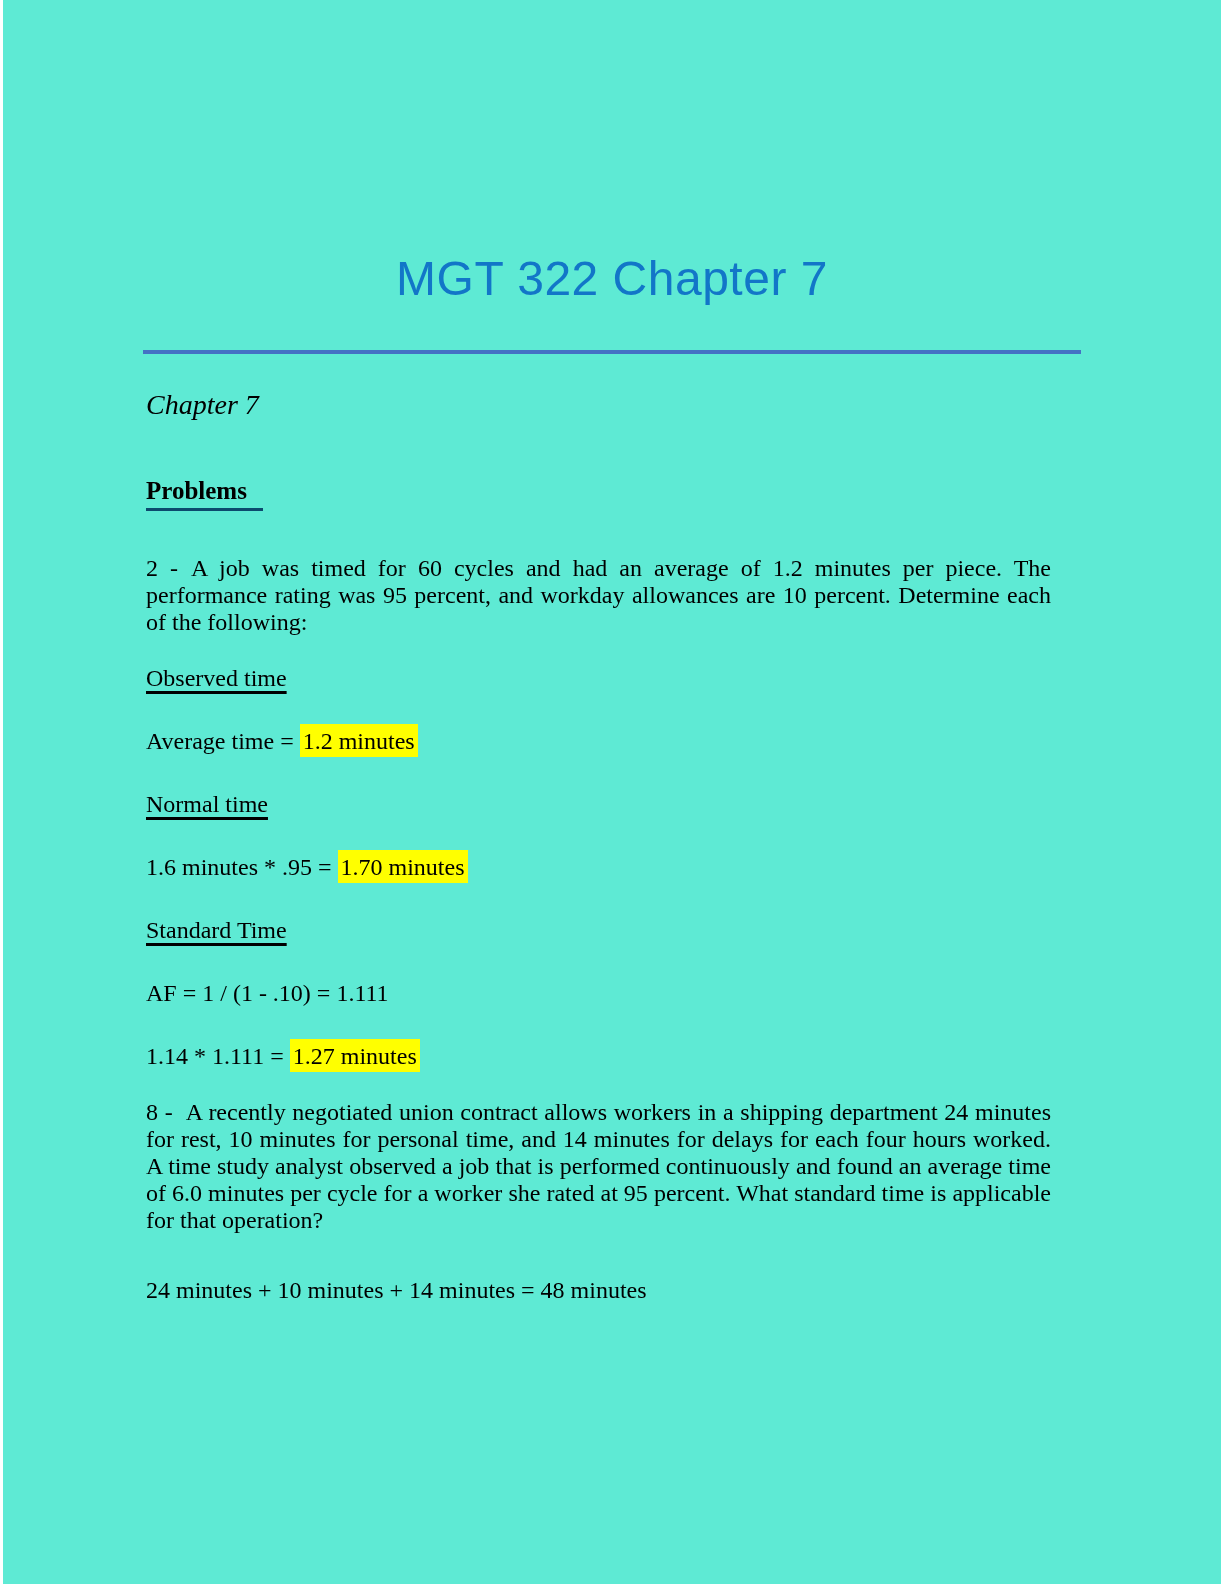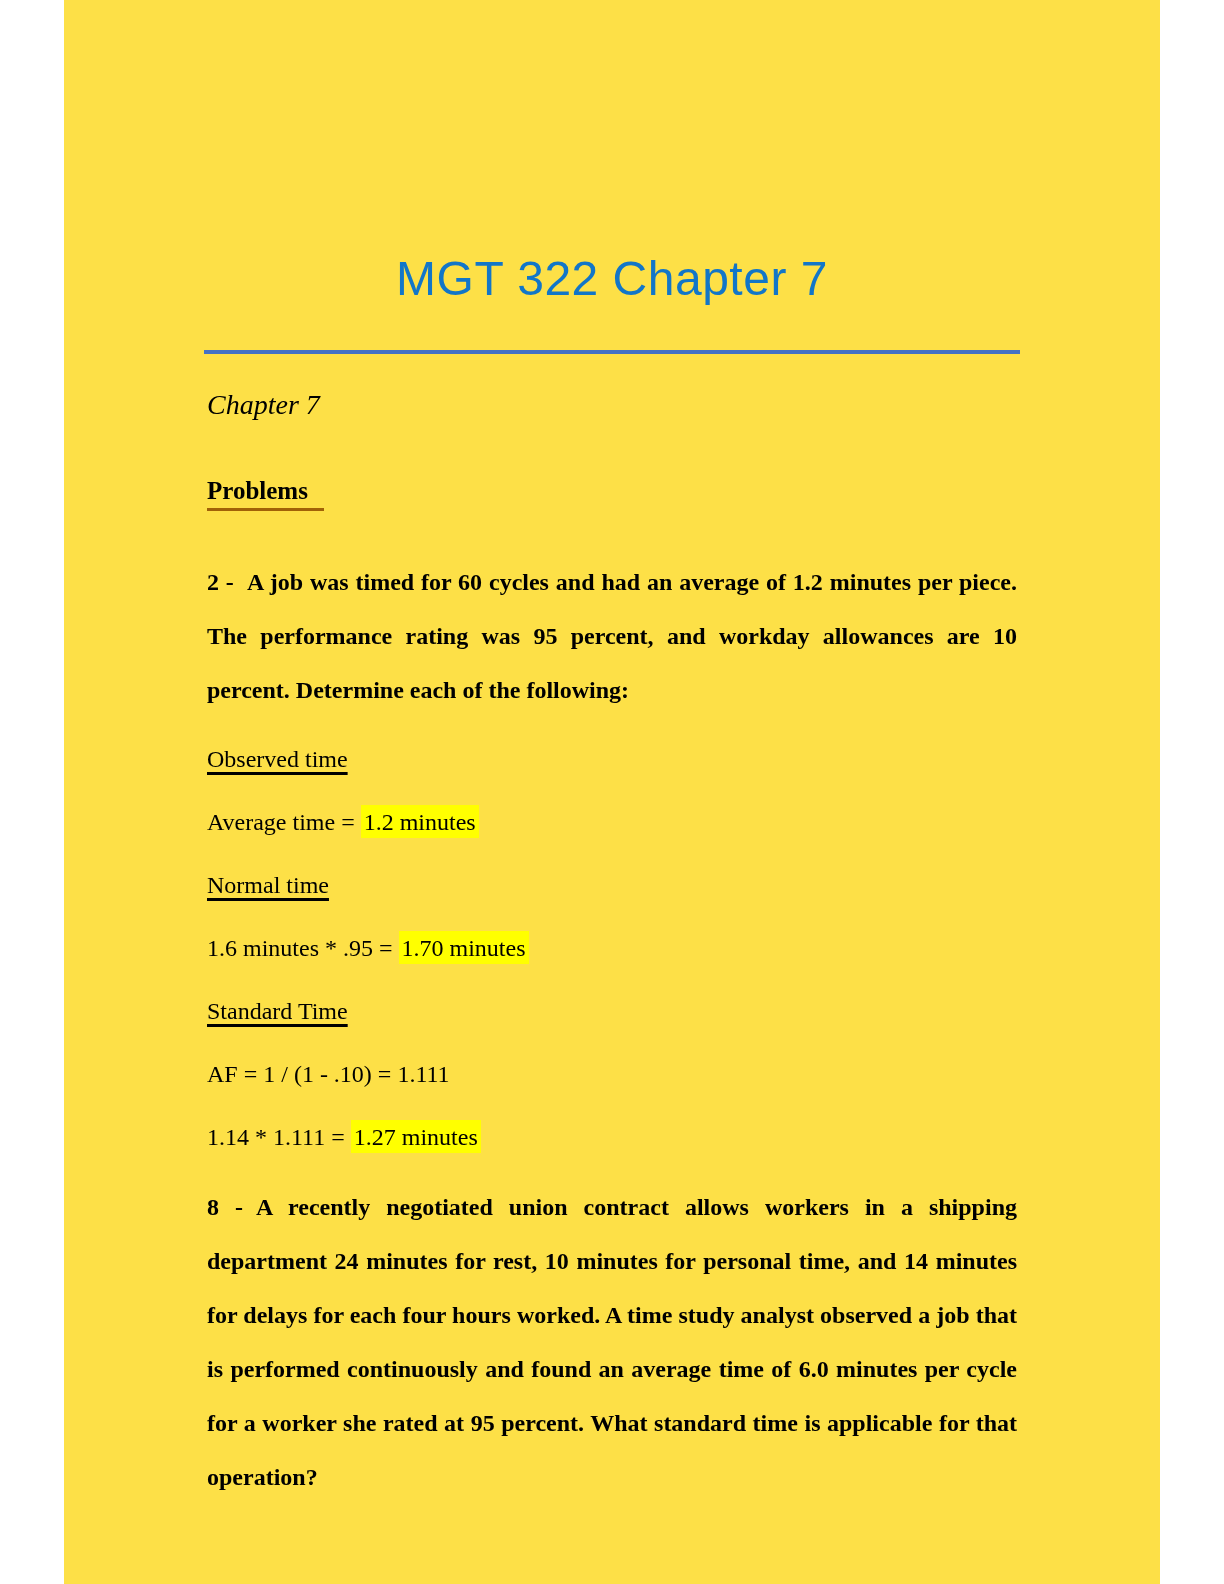--- a/index.html
+++ b/index.html
@@ -1,22 +1,22 @@
 <!DOCTYPE html>
 <html style="--title-blue: #1276C8; --rule-blue: #4472C4; --highlight-yellow: #FFFF00; --text-black: #000000;"><head>
 <meta charset="utf-8">
 <style>
   * { margin: 0; padding: 0; box-sizing: border-box; }
   html, body { background: #ffffff; }
   .page {
     position: relative;
-    width: 1096px;
+    width: 1218px;
     height: 1584px;
     margin: 0 auto;
-    background: #fde047;
+    background: #5eead4;
     padding: 250px 143px 0 143px;
     font-family: "Liberation Serif", serif;
     font-size: 24px;
     color: var(--text-black, #000000);
     overflow: hidden;
   }
   .doc-title {
     font-family: "Liberation Sans", sans-serif;
     font-size: 48px;
     font-weight: 400;
@@ -38,27 +38,27 @@
     line-height: 36px;
   }
   .problems-heading {
     margin-top: 52px;
     font-size: 25px;
     font-weight: 700;
     line-height: 32px;
   }
   .problems-heading .u-ext {
     display: inline-block;
-    border-bottom: 3px solid #a16207;
+    border-bottom: 3px solid #0c4a6e;
     padding-right: 16px;
     padding-bottom: 1px;
   }
   .problem-statement {
-    font-weight: 700;
-    line-height: 54px;
+    font-weight: 400;
+    line-height: 27px;
     max-width: 905px;
     margin-top: 44px;
     margin-bottom: 22px;
     text-align: justify;
   }
   .problem-statement.p8 { margin-top: 0; }
   .prob-num { margin-right: 13px; }
   .subheading {
     line-height: 40px;
     margin-bottom: 23px;
@@ -125,14 +125,15 @@
 
   <p class="equation">
     <span>1.14 * 1.111 =</span>
     <span class="hl">1.27 minutes</span>
   </p>
 
   <p class="problem-statement p8">
     <span class="prob-num">8 -</span><span>A recently negotiated union contract allows workers in a shipping department 24 minutes for rest, 10 minutes for personal time, and 14 minutes for delays for each four hours worked. A time study analyst observed a job that is performed continuously and found an average time of 6.0 minutes per cycle for a worker she rated at 95 percent. What standard time is applicable for that operation?</span>
   </p>
 
+  <p class="equation total-line">24 minutes + 10 minutes + 14 minutes = 48 minutes</p>
 
 </div>
 
 </body></html>

